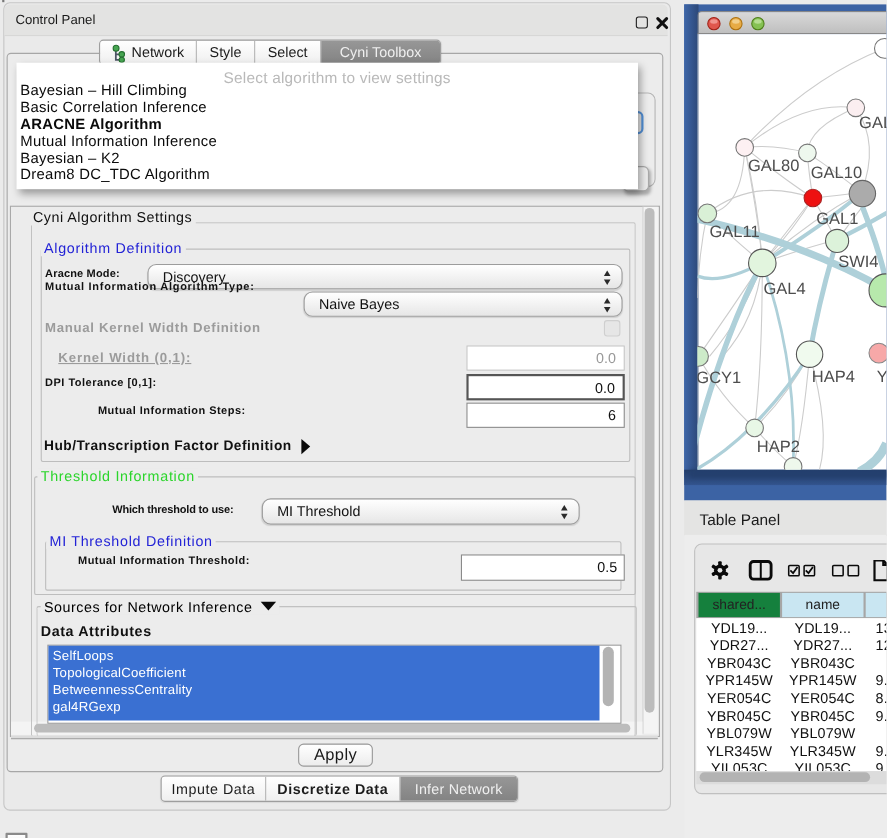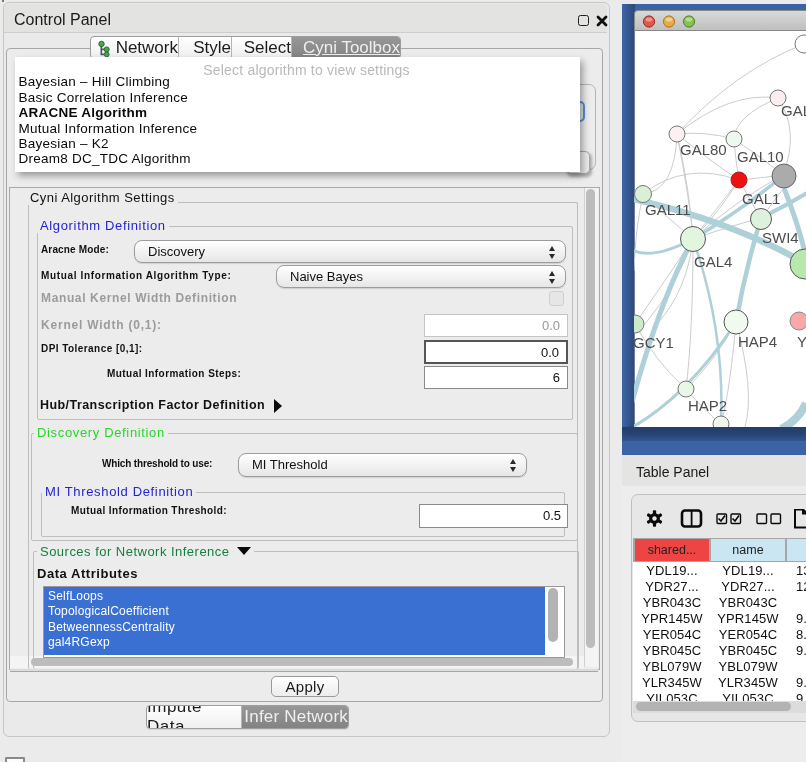--- a/index.html
+++ b/index.html
@@ -9,48 +9,48 @@
 .inp{position:absolute;background:#fff;border:1px solid #8a8a8a;font-size:13px;color:#111;text-align:right;padding-right:7px;line-height:21px;}
 .combo{position:absolute;border:1px solid #9c9c9c;border-radius:8px;background:linear-gradient(#ffffff,#f0f0f0 60%,#e6e6e6);box-shadow:0 1px 1px rgba(0,0,0,0.12);font-size:13px;color:#111;}
 .combo .ct{position:absolute;left:13px;top:3px;}
 .arr{position:absolute;right:8px;width:8px;}
 .arr .a1,.arr .a2{position:absolute;left:0;width:0;height:0;border-left:3.5px solid transparent;border-right:3.5px solid transparent;}
 .a1{border-bottom:5px solid #2a2a2a;top:5px;}
 .a2{border-top:5px solid #2a2a2a;top:12.5px;}
 .gbox{position:absolute;border:1px solid #bdbdbd;border-radius:2px;}
 .gtitle{position:absolute;font-size:13px;background:#ececec;padding:0 3px;line-height:14px;letter-spacing:0.65px;}
 .seg{position:absolute;display:flex;height:21px;border:1px solid #9e9e9e;border-radius:4px;overflow:hidden;background:linear-gradient(#ffffff,#efefef);box-shadow:0 1px 1px rgba(0,0,0,0.08);}
-.seg div{display:flex;align-items:center;justify-content:flex-end;font-size:17px;color:#1c1c1c;border-right:1px solid #b5b5b5;box-sizing:border-box;}
+.seg div{display:flex;align-items:center;justify-content:center;font-size:13px;color:#1c1c1c;border-right:1px solid #b5b5b5;box-sizing:border-box;}
 .seg div:last-child{border-right:none;}
 .seg div.sel{background:linear-gradient(#979797,#838383);color:#efefef;border-right-color:#7a7a7a;}
 </style></head>
 <body>
 <div class="abs" style="left:2px;top:0;width:2px;height:2px;background:#787878;"></div>
 
 <div class="abs" style="left:3px;top:2px;width:605px;height:733px;background:#eaeaea;border:1px solid #c6c6c6;border-radius:6px;"></div>
 
 <div class="abs" style="left:4px;top:4px;width:603px;height:28px;background:#e3e3e2;border-bottom:1px solid #cdcdcd;border-radius:5px 5px 0 0;"></div>
-<div class="abs" style="left:14px;top:11px;font-size:16px;color:#1a1a1a;">Control Panel</div>
+<div class="abs" style="left:14px;top:11px;font-size:12px;color:#1a1a1a;">Control Panel</div>
 <div class="abs" style="left:578px;top:15px;width:9px;height:9px;border:1.8px solid #1f1f1f;border-radius:2.5px;"></div>
 <svg class="abs" style="left:596px;top:15px;" width="12" height="12" viewBox="0 0 12 12">
     <path d="M2,2 L10,10 M10,2 L2,10" stroke="#101010" stroke-width="2.8" stroke-linecap="round"></path>
   </svg>
 
 <div class="abs" style="left:6px;top:48px;width:595px;height:652px;background:#ececec;border:1px solid #a7a7a7;border-radius:4px;"></div>
 
 <div class="seg" style="left:90px;top:36px;">
   <div style="width:88px;"><svg width="13" height="17" viewBox="0 0 13 17" style="margin-right:5px;margin-top:2px;">
         <path d="M3.3,6 V14.4 H6.2 M3.3,9.4 H6.2" stroke="#4d5566" stroke-width="1.6" fill="none"></path>
         <circle cx="3.5" cy="3.9" r="2.7" fill="#46a551" stroke="#267031" stroke-width="1"></circle>
         <circle cx="8.7" cy="9.4" r="2.5" fill="#46a551" stroke="#267031" stroke-width="1"></circle>
         <circle cx="8.7" cy="14.4" r="2.4" fill="#46a551" stroke="#267031" stroke-width="1"></circle>
       </svg>Network</div>
   <div style="width:53px;">Style</div>
   <div style="width:60px;">Select</div>
-  <div class="sel" style="width:108px;text-decoration:underline;">Cyni Toolbox</div>
+  <div class="sel" style="width:108px;">Cyni Toolbox</div>
 </div>
 
 <div class="abs" style="left:9px;top:187px;width:589px;height:481px;border:1px solid #a9a9a9;background:#ececec;"></div>
 
 <div class="abs" style="left:584px;top:188px;width:13px;height:479px;background:#f4f4f4;border-left:1px solid #d0d0d0;"></div>
 <div class="abs" style="left:586px;top:189px;width:9px;height:459px;background:#bcbcbc;border-radius:5px;"></div>
 
 <div class="abs" style="left:10px;top:656px;width:574px;height:12px;background:#f4f4f4;"></div>
 <div class="abs" style="left:31px;top:658px;width:542px;height:8px;background:#bcbcbc;border-radius:4px;"></div>
 
@@ -62,77 +62,78 @@
 
 <div class="lbl abs" style="left:41px;top:244px;letter-spacing:0.15px;">Aracne Mode:</div>
 <div class="combo" style="left:134px;top:240px;width:430px;height:21px;">
     <span class="ct">Discovery</span>
     <span class="arr" style="top:0;">
       <span class="a1"></span>
       <span class="a2"></span>
     </span>
   </div>
 
-<div class="lbl abs" style="left:41px;top:270px;letter-spacing:0.65px;">Mutual Information Algorithm Type:</div>
+<div class="lbl abs" style="left:41px;top:256px;letter-spacing:0.65px;">Mutual Information Algorithm Type:</div>
 <div class="combo" style="left:276px;top:265px;width:288px;height:21px;">
     <span class="ct">Naive Bayes</span>
     <span class="arr" style="top:0;">
       <span class="a1"></span>
       <span class="a2"></span>
     </span>
   </div>
 
 <div class="glbl abs" style="left:41px;top:291px;letter-spacing:0.63px;">Manual Kernel Width Definition</div>
 <div class="abs" style="left:549px;top:291px;width:13px;height:13px;background:#e6e6e6;border:1px solid #cfcfcf;border-radius:3px;"></div>
 
-<div class="glbl abs" style="left:41px;top:318px;letter-spacing:0.79px;">Kernel Width (0,1):</div>
+<div class="glbl abs" style="left:53px;top:318px;letter-spacing:0.79px;text-decoration:underline;">Kernel Width (0,1):</div>
 <div class="inp" style="left:424px;top:314px;width:135px;height:21px;border-color:#c4c4c4;color:#999;">0.0</div>
 
 <div class="lbl abs" style="left:41px;top:343px;letter-spacing:0.44px;">DPI Tolerance [0,1]:</div>
 <div class="inp" style="left:424px;top:340px;width:133px;height:20px;border:2px solid #555;">0.0</div>
 
-<div class="lbl abs" style="left:59px;top:368px;letter-spacing:0.44px;padding-left:48px;">Mutual Information Steps:</div>
+<div class="lbl abs" style="left:41px;top:368px;letter-spacing:0.44px;padding-left:48px;">Mutual Information Steps:</div>
 <div class="inp" style="left:424px;top:366px;width:135px;height:21px;">6</div>
 
 <div class="lbl abs" style="left:40px;top:398px;font-size:12.5px;letter-spacing:0.44px;">Hub/Transcription Factor Definition</div>
 <div class="abs" style="left:274px;top:399px;width:0;height:0;border-top:7.5px solid transparent;border-bottom:7.5px solid transparent;border-left:8.5px solid #0a0a0a;"></div>
 
 <div class="gbox" style="left:31px;top:433px;width:545px;height:106px;"></div>
-<div class="gtitle" style="left:34px;top:426px;color:#2bd52b;">Discovery Definition</div>
+<div class="gtitle" style="left:34px;top:426px;color:#2bd52b;">Threshold Information</div>
 
 <div class="lbl abs" style="left:102px;top:458px;letter-spacing:-0.16px;">Which threshold to use:</div>
 <div class="combo" style="left:238px;top:453px;width:287px;height:22px;">
     <span class="ct">MI Threshold</span>
     <span class="arr" style="top:0;">
       <span class="a1"></span>
       <span class="a2"></span>
     </span>
   </div>
 
 <div class="gbox" style="left:41px;top:492px;width:522px;height:43px;"></div>
 <div class="gtitle" style="left:42px;top:485px;color:#2323d6;">MI Threshold Definition</div>
 
 <div class="lbl abs" style="left:51px;top:505px;letter-spacing:0.4px;margin-left:20px;">Mutual Information Threshold:</div>
 <div class="inp" style="left:419px;top:504px;width:141px;height:22px;padding-right:6px;">0.5</div>
 
 <div class="gbox" style="left:33px;top:551px;width:544px;height:117px;border-bottom:none;"></div>
-<div class="gtitle" style="left:37px;top:545px;color:#15803d;letter-spacing:0.48px;">Sources for Network Inference <span style="display:inline-block;width:0;height:0;border-left:7px solid transparent;border-right:7px solid transparent;border-top:8px solid #0a0a0a;margin-left:3px;margin-bottom:1px;"></span></div>
+<div class="gtitle" style="left:37px;top:545px;color:#000000;letter-spacing:0.48px;">Sources for Network Inference <span style="display:inline-block;width:0;height:0;border-left:7px solid transparent;border-right:7px solid transparent;border-top:8px solid #0a0a0a;margin-left:3px;margin-bottom:1px;"></span></div>
 
 <div class="lbl abs" style="left:37px;top:566px;font-size:13px;letter-spacing:0.55px;">Data Attributes</div>
 
 <div class="abs" style="left:43px;top:586px;width:520px;height:70px;border:1px solid #999;background:#fff;"></div>
 <div class="abs" style="left:44px;top:587px;width:501px;height:68px;background:#3a70d2;"></div>
 <div class="abs" style="left:48px;top:588.5px;font-size:12px;letter-spacing:0.2px;color:#fff;line-height:15.5px;">SelfLoops<br>TopologicalCoefficient<br>BetweennessCentrality<br>gal4RGexp</div>
 <div class="abs" style="left:548px;top:588px;width:10px;height:54px;background:#b3b3b3;border-radius:5px;"></div>
 
 <div class="abs" style="left:10px;top:669px;width:588px;height:2px;background:#dcdcdc;border-bottom:1px solid #a7a7a7;"></div>
 <div class="abs" style="left:271px;top:676px;width:66px;height:19px;background:linear-gradient(#ffffff,#ececec);border:1px solid #999;border-radius:5px;text-align:center;font-size:15px;letter-spacing:0.3px;color:#1a1a1a;line-height:19px;">Apply</div>
 
 <div class="seg" style="left:146px;top:705px;height:22px;">
   <div style="width:95px;font-weight:normal;letter-spacing:0.5px;">Impute Data</div>
+  <div style="width:122px;font-weight:bold;letter-spacing:0.5px;">Discretize Data</div>
   <div class="sel" style="width:106px;letter-spacing:0.2px;">Infer Network</div>
 </div>
 
 <div class="abs" style="left:5px;top:756.5px;width:16px;height:12px;background:linear-gradient(#ffffff,#e8e8e8);border:2px solid #8a8a8a;border-radius:1px;"></div>
 
 <div class="abs" style="left:560px;top:84px;width:34px;height:84px;border:1px solid #b5b5b5;border-radius:7px;"></div>
 <div class="abs" style="left:564px;top:101px;width:17px;height:17px;background:#e4e4e4;border:2.5px solid #5391d8;border-radius:5px;"></div>
 <div class="abs" style="left:566px;top:151px;width:22px;height:21px;background:#ececec;border:1px solid #a8a8a8;border-radius:5px;box-shadow:1.5px 2.5px 3px rgba(0,0,0,0.28);"></div>
 <div class="abs" style="left:15px;top:57px;width:565px;height:115px;background:#fff;box-shadow:3px 4px 7px rgba(0,0,0,0.35);"></div>
 <div class="abs" style="left:24px;top:62px;width:565px;text-align:center;font-size:14px;color:#b9b9b9;letter-spacing:0.2px;">Select algorithm to view settings</div>
@@ -274,21 +275,21 @@
     <rect x="86" y="5" width="9.5" height="9.5" rx="1"></rect>
     <path d="M73.5,9.5 l2.5,2.5 l4,-5.5" stroke-width="1.6"></path>
     <path d="M87.5,9.5 l2.5,2.5 l4,-5.5" stroke-width="1.6"></path>
     <rect x="112" y="5" width="9.5" height="9.5" rx="1"></rect>
     <rect x="126" y="5" width="9.5" height="9.5" rx="1"></rect>
   </g>
   <path d="M150,0.5 h8 l4,4 v14 h-12 z M158,0.5 v4 h4" fill="none" stroke="#0a0a0a" stroke-width="2"></path>
 </svg>
 
 <div class="abs" style="left:633px;top:538px;width:173px;height:24px;background:#a6a6a6;"></div>
-<div class="abs" style="left:635px;top:539px;width:74px;height:22px;background:#ef4444;text-align:center;font-size:12.5px;color:#222;line-height:22px;">shared...</div>
+<div class="abs" style="left:635px;top:539px;width:74px;height:22px;background:#15803d;text-align:center;font-size:12.5px;color:#222;line-height:22px;">shared...</div>
 <div class="abs" style="left:711px;top:539px;width:74px;height:22px;background:#c9e6f2;text-align:center;font-size:12.5px;color:#222;line-height:22px;">name</div>
 <div class="abs" style="left:787px;top:539px;width:19px;height:22px;background:#c9e6f2;"></div>
 
 <div class="abs" style="left:633px;top:562px;width:173px;height:139px;background:#fff;overflow:hidden;">
  <div style="position:absolute;left:2px;top:1px;width:74px;text-align:center;font-size:13px;color:#111;line-height:16px;letter-spacing:0.1px;">YDL19...<br>YDR27...<br>YBR043C<br>YPR145W<br>YER054C<br>YBR045C<br>YBL079W<br>YLR345W<br>YIL053C</div>
  <div style="position:absolute;left:78px;top:1px;width:74px;text-align:center;font-size:13px;color:#111;line-height:16px;letter-spacing:0.1px;">YDL19...<br>YDR27...<br>YBR043C<br>YPR145W<br>YER054C<br>YBR045C<br>YBL079W<br>YLR345W<br>YIL053C</div>
  <div style="position:absolute;left:163px;top:1px;width:40px;font-size:13px;color:#111;line-height:16px;letter-spacing:0.1px;">13<br>12<br>&nbsp;<br>9.<br>8.<br>9.<br>&nbsp;<br>9.<br>9.</div>
 </div>
 
 <div class="abs" style="left:633px;top:701px;width:173px;height:12px;background:#dcdcdc;"></div>

